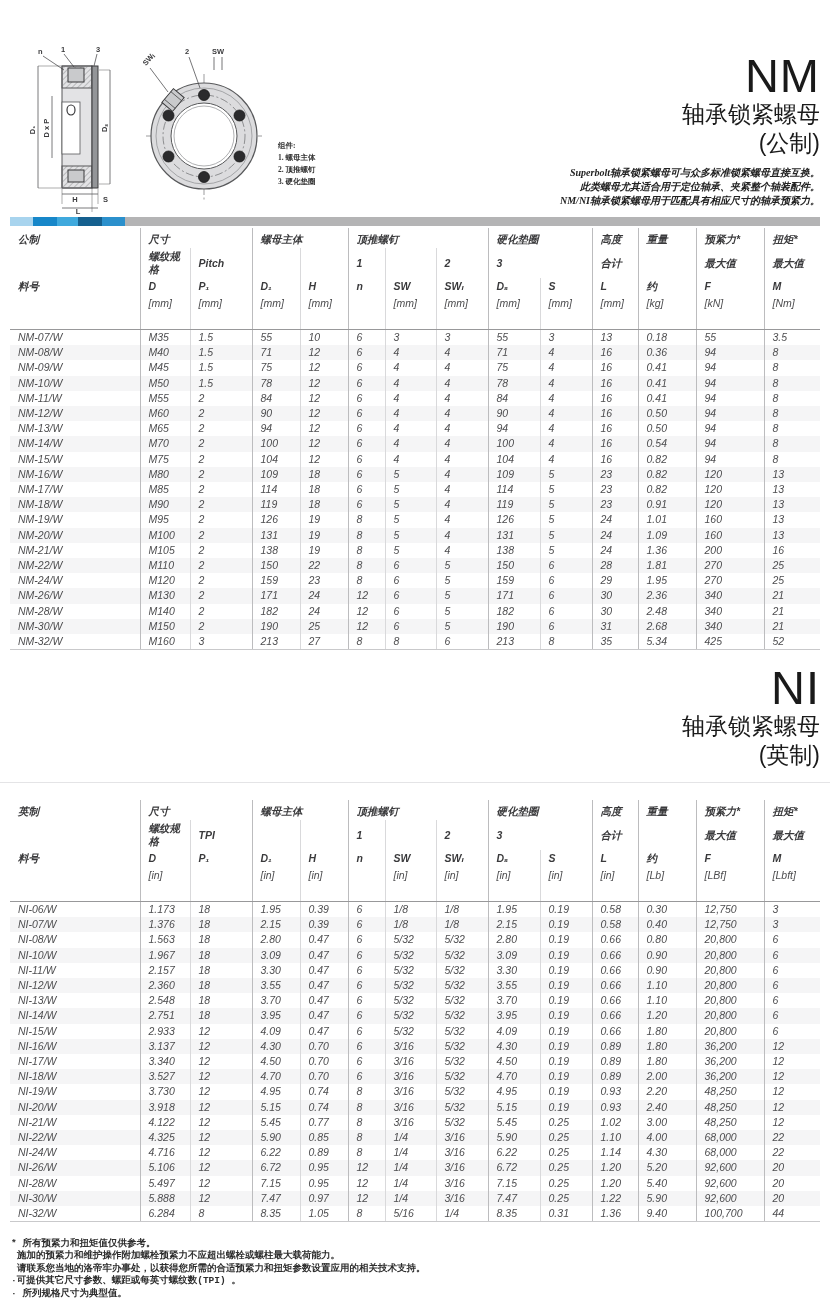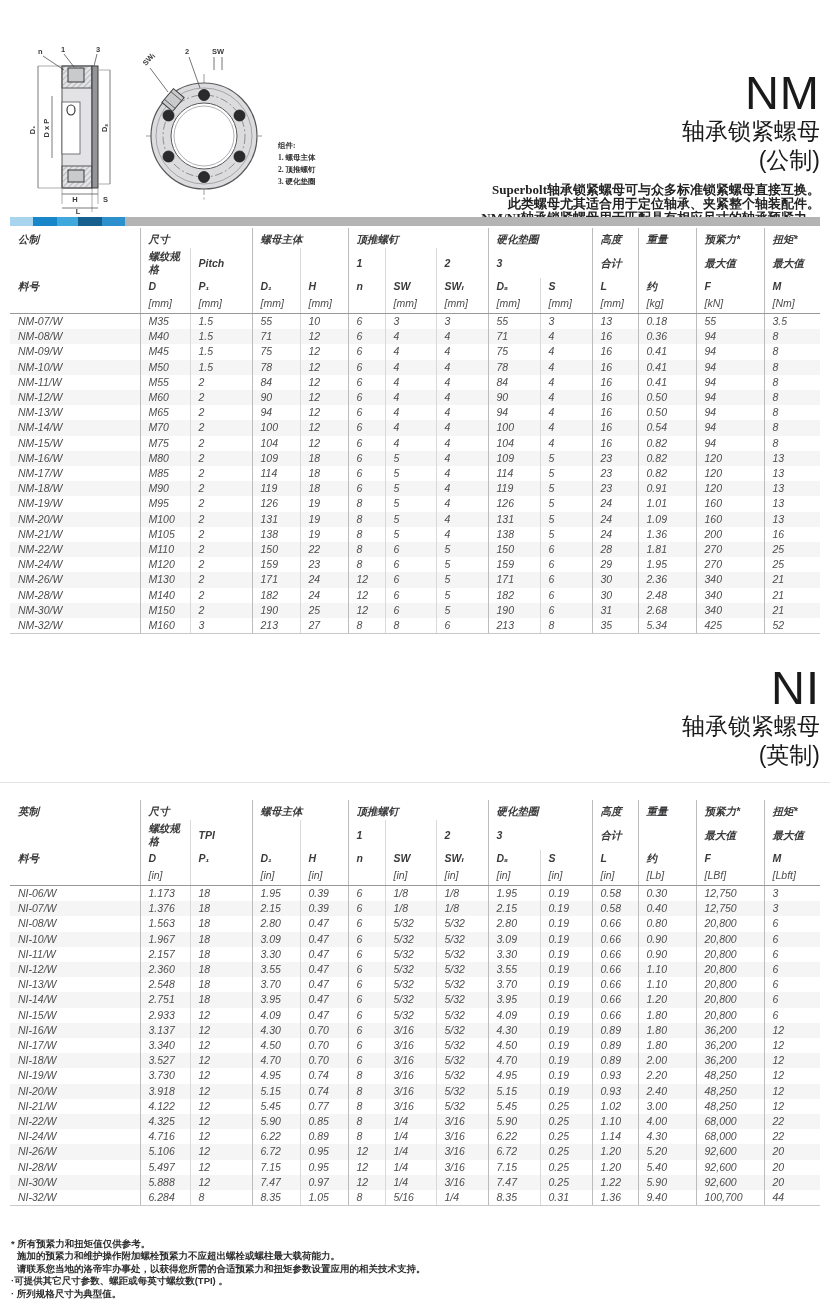--- a/index.html
+++ b/index.html
@@ -9,47 +9,47 @@
   
   .hero{position:absolute;top:0;left:0;width:830px;height:215px;}
   .drawing{position:absolute;}
   .drawing text{font-family:"Liberation Sans",sans-serif;fill:#3a3a3c;font-size:7.5px;font-weight:bold;}
   .legend{position:absolute;left:278px;top:96px;font-family:"Liberation Serif","DejaVu Serif",serif;
           font-weight:bold;font-size:7.5px;line-height:12px;color:#333;margin-top:44px;}
   .title-block{position:absolute;right:10px;text-align:right;color:#222;}
   .title-block .big-title{font-size:47px;font-weight:300;line-height:48px;letter-spacing:1px;color:#1a1a1a;}
   .title-block .sub{font-size:23px;line-height:29px;font-weight:400;color:#1a1a1a;}
   .title-block .desc{margin-top:8px;font-family:"Liberation Serif","DejaVu Serif",serif;
-                     font-weight:bold;font-size:13px;line-height:14px;color:#222;}
-  .nm-block{top:52px;margin-top:17px;}
+                     font-weight:bold;font-size:10px;line-height:14px;color:#222;font-style:italic;}
+  .nm-block{top:52px;}
   .ni-block{top:664px;}
 
   
   .accent-bar{position:absolute;left:10px;top:217px;width:810px;height:9px;display:flex;}
   .accent-bar span{display:block;height:100%;}
   .accent-bar .gray{flex:1;}
 
   
   .cat-table{position:absolute;left:10px;width:810px;border-collapse:collapse;table-layout:fixed;
              font-size:10.5px;color:#4d4d4f;font-style:italic;}
   #nm-table{top:228px;}
   #ni-table{top:800px;}
   .ni-hairline{position:absolute;left:0;top:782px;width:830px;height:1px;background:#e4e4e6;}
   .cat-table th{font-weight:bold;color:#3a3a3c;text-align:left;padding:2px 2px 2px 8px;line-height:13px;}
   .cat-table tr.r-group th{padding-top:4px;line-height:14px;}
-  .cat-table tr.r-units th{font-weight:normal;color:#4d4d4f;border-bottom:1px solid #98989a;padding-bottom:3px;}
+  .cat-table tr.r-units th{font-weight:normal;color:#4d4d4f;border-bottom:1px solid #98989a;padding-bottom:19px;}
   .cat-table td{padding:2px 2px 2px 8px;line-height:11.2px;white-space:nowrap;overflow:hidden;}
   .cat-table tbody tr:nth-child(even){background:#f5f5f6;}
   .cat-table tbody tr:last-child td{border-bottom:1px solid #c9c9cb;}
   .c-g{border-left:1px solid #bcbcbe;}
   .c-i{border-left:1px solid #d9d9db;}
   .c-center{text-align:center;padding-left:0;}
 
   
-  .footnotes{position:absolute;left:11px;top:1238px;font-family:Liberation Sans, sans-serif;
+  .footnotes{position:absolute;left:11px;top:1238px;font-family:Liberation Mono, monospace;
              font-weight:bold;font-size:9.5px;line-height:12.4px;color:#2e2e2e;}
   .footnotes .indent{padding-left:6px;}
 </style>
 </head>
 <body>
 
 <div class="page">
 
   <div class="hero">
 

